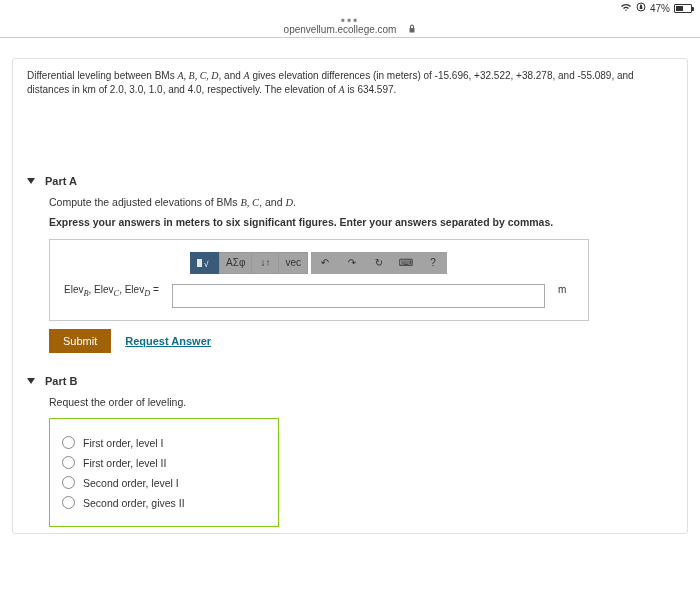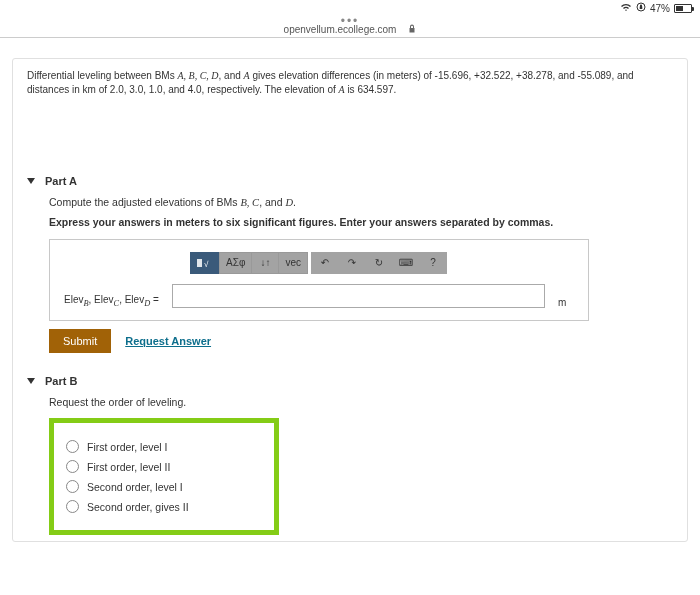--- a/index.html
+++ b/index.html
@@ -17,28 +17,28 @@
     .ital { font-style: italic; font-family: Georgia, serif; }
     .part-header { display: flex; align-items: center; gap: 10px; font-weight: bold; font-size: 11px; margin-top: 18px; margin-bottom: 8px; }
     .caret { width: 0; height: 0; border-left: 4px solid transparent; border-right: 4px solid transparent; border-top: 6px solid #333; }
     .instr { font-size: 10.5px; margin: 4px 0 4px 22px; line-height: 1.5; }
     .instr b { font-weight: bold; }
     .answer-box { border: 1px solid #c8c8c8; margin: 8px 0 8px 22px; padding: 12px 14px; width: 540px; }
     .toolbar { display: flex; align-items: center; justify-content: center; gap: 0; margin-bottom: 10px; }
     .tb-btn { border: 1px solid #999; height: 22px; display: flex; align-items: center; justify-content: center; font-size: 10px; background: #a3a3a3; cursor: pointer; min-width: 28px; padding: 0 6px; margin-left: -1px; }
     .tb-btn.dark { background: #3a5a7a; color: #fff; border-color: #3a5a7a; }
     .tb-spacer { width: 4px; }
-    .answer-row { display: flex; align-items: flex-end; gap: 13px; }
+    .answer-row { display: flex; align-items: flex-start; gap: 13px; }
     .answer-label { font-size: 10px; }
     .answer-input { flex: 1; height: 24px; border: 1px solid #aaa; padding: 0 6px; font-size: 11px; }
     .unit { font-size: 10px; width: 16px; }
     .submit-row { display: flex; align-items: center; gap: 14px; margin: 8px 0 6px 22px; }
     .submit-btn { background: #a16207; color: #fff; border: none; padding: 6px 14px; font-size: 11px; cursor: pointer; }
     .req-link { color: #0d6e8c; text-decoration: underline; font-size: 11px; font-weight: bold; cursor: pointer; }
-    .radio-box { border: 5px solid #84cc16; margin: 8px 0 0 22px; padding: 10px 12px; width: 230px; }
+    .radio-box { border: 1px solid #84cc16; margin: 8px 0 0 22px; padding: 10px 12px; width: 230px; }
     .radio-row { display: flex; align-items: center; gap: 8px; margin: 7px 0; font-size: 10.5px; }
     .radio-circle { width: 13px; height: 13px; border: 1px solid #888; border-radius: 50%; flex-shrink: 0; cursor: pointer; }
   </style>
 </head>
 <body>
 
 <div class="status-bar">
   <span>
     <svg width="12" height="9" viewBox="0 0 12 9">
         <path d="M6 8 L5 7 A1.5 1.5 0 0 1 7 7 Z M3 5 A4.2 4.2 0 0 1 9 5 L8 6 A2.8 2.8 0 0 0 4 6 Z M1 3 A7 7 0 0 1 11 3 L10 4 A5.6 5.6 0 0 0 2 4 Z" fill="#333"></path>

